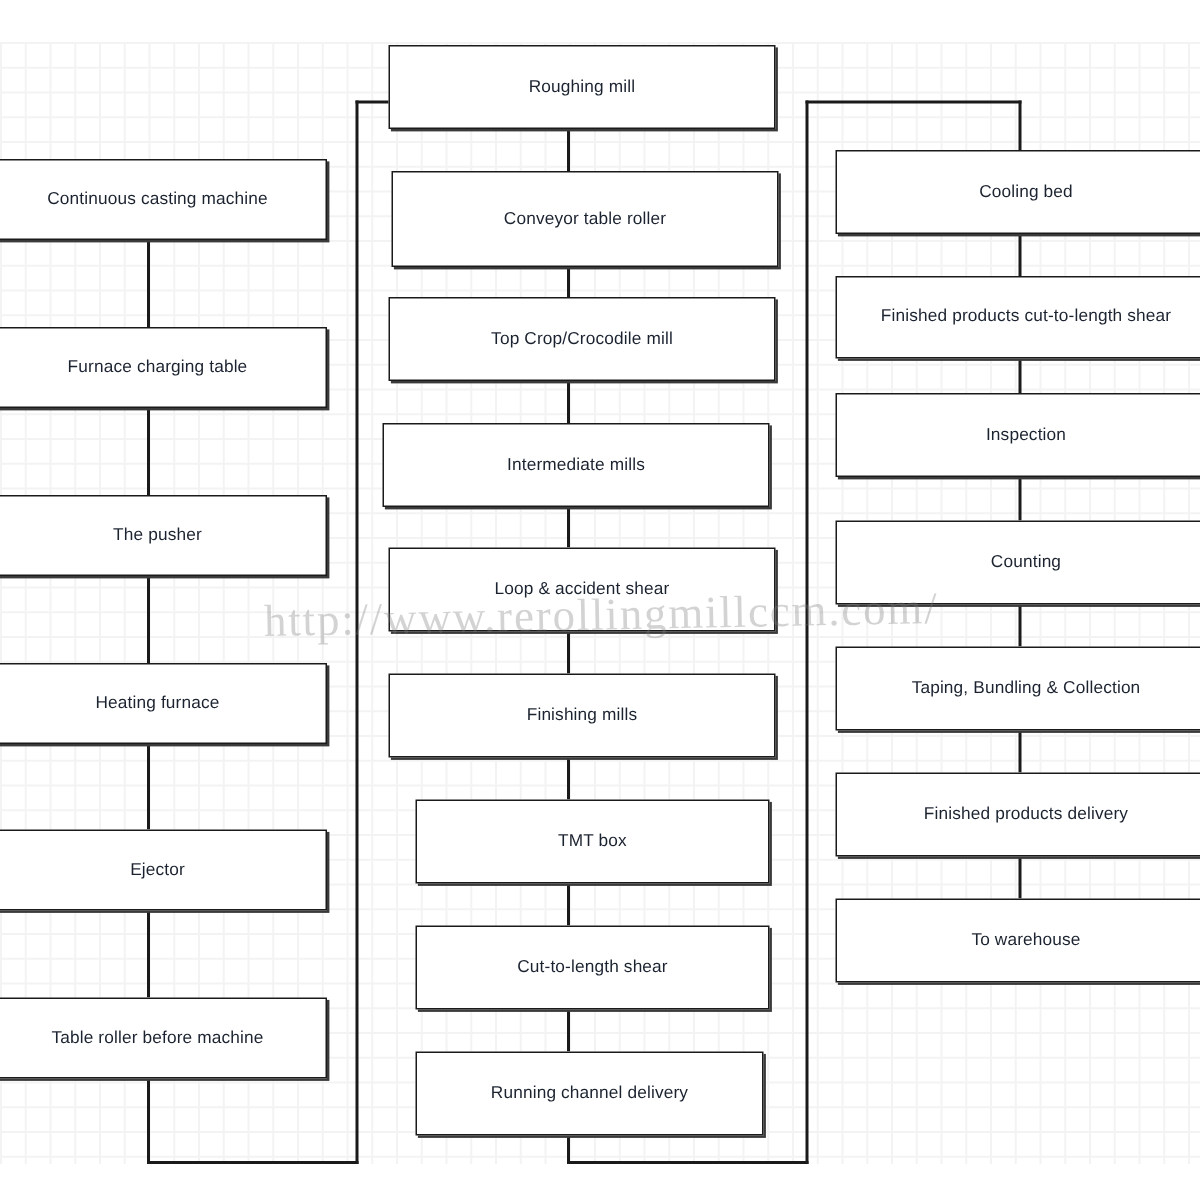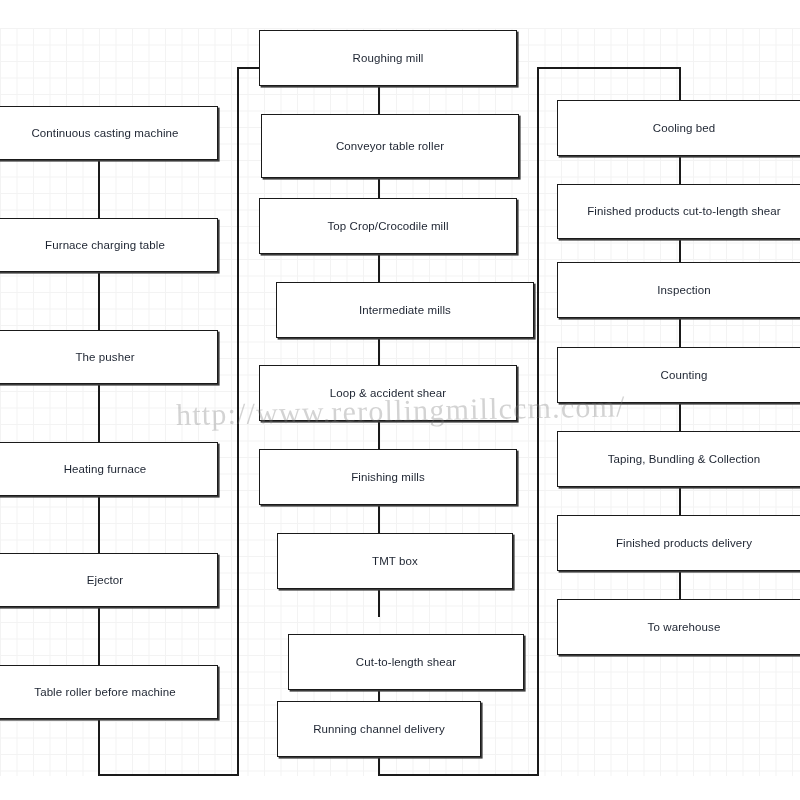--- a/index.html
+++ b/index.html
@@ -126,46 +126,46 @@
   <div class="node" style="left:261px;top:114px;width:258px;height:64px;">
     <span>Conveyor table roller</span>
   </div>
   <div class="conn v" style="left:378px;top:170px;height:28px;"></div>
 
   <div class="node" style="left:259px;top:198px;width:258px;height:56px;">
     <span>Top Crop/Crocodile mill</span>
   </div>
   <div class="conn v" style="left:378px;top:254px;height:28px;"></div>
 
-  <div class="node" style="left:276px;top:282px;width:258px;height:56px;">
+  <div class="node" style="left:255px;top:282px;width:258px;height:56px;">
     <span>Intermediate mills</span>
   </div>
   <div class="conn v" style="left:378px;top:338px;height:27px;"></div>
 
   <div class="node" style="left:259px;top:365px;width:258px;height:56px;">
     <span>Loop &amp; accident shear</span>
   </div>
   <div class="conn v" style="left:378px;top:421px;height:28px;"></div>
 
   <div class="node" style="left:259px;top:449px;width:258px;height:56px;">
     <span>Finishing mills</span>
   </div>
   <div class="conn v" style="left:378px;top:505px;height:28px;"></div>
 
   <div class="node" style="left:277px;top:533px;width:236px;height:56px;">
     <span>TMT box</span>
   </div>
   <div class="conn v" style="left:378px;top:589px;height:28px;"></div>
 
-  <div class="node" style="left:288px;top:617px;width:236px;height:56px;margin-top:17px;">
+  <div class="node" style="left:277px;top:617px;width:236px;height:56px;">
     <span>Cut-to-length shear</span>
   </div>
   <div class="conn v" style="left:378px;top:673px;height:28px;"></div>
 
-  <div class="node" style="left:277px;top:701px;width:204px;height:56px;">
+  <div class="node" style="left:277px;top:701px;width:232px;height:56px;">
     <span>Running channel delivery</span>
   </div>
 
   <div class="conn v" style="left:378px;top:757px;height:19px;"></div>
   <div class="conn h" style="left:378px;top:774px;width:161px;"></div>
   <div class="conn v" style="left:537px;top:67px;height:709px;"></div>
   <div class="conn h" style="left:537px;top:67px;width:144px;"></div>
   <div class="conn v" style="left:679px;top:67px;height:35px;"></div>
 
   <div class="node" style="left:557px;top:100px;width:254px;height:56px;">

